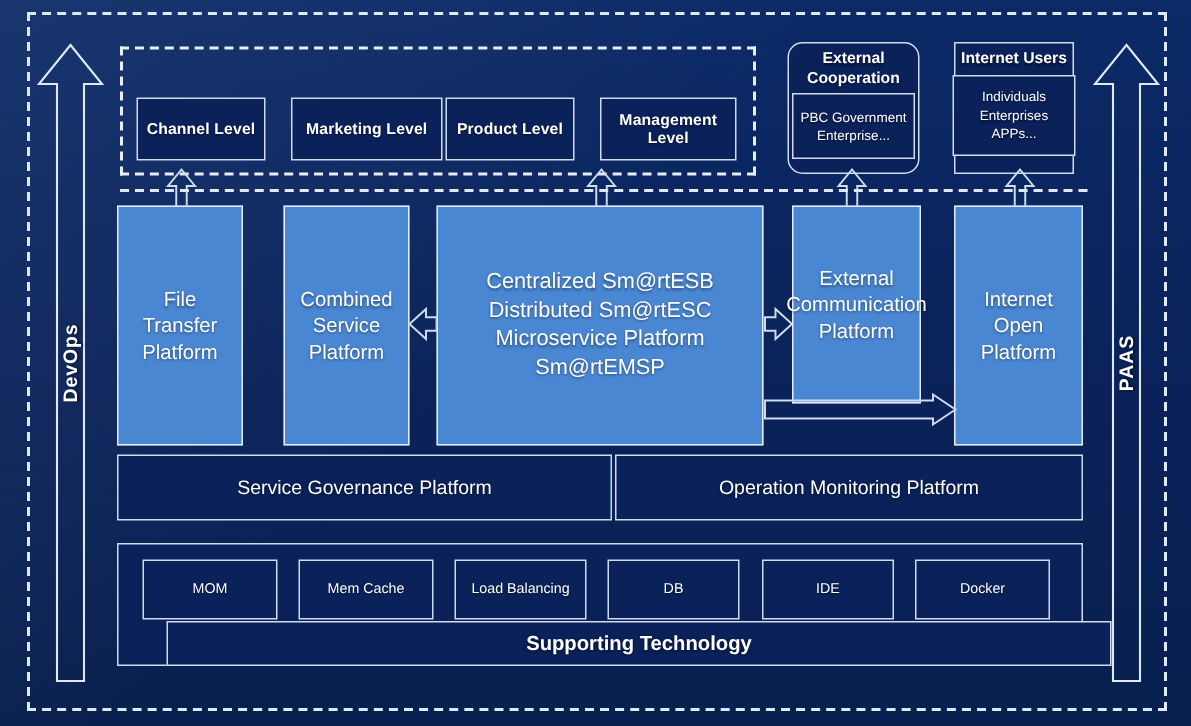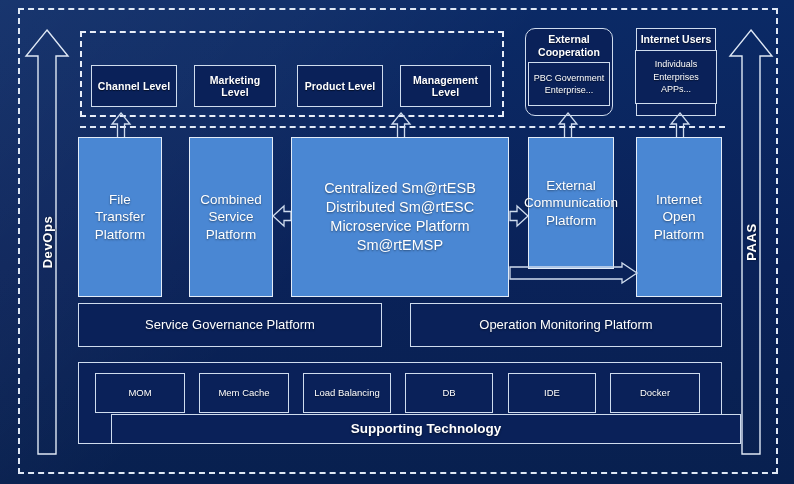--- a/index.html
+++ b/index.html
@@ -139,21 +139,21 @@
       <path class="stroke-ln2" d="M23,2 L44,28 L32,28 L32,426 L14,426 L14,28 L2,28 Z"></path>
     </svg>
     <div class="side-text">PAAS</div>
   </div>
 
   <div class="abs dashed-inner" style="left:80px; top:31px; width:424px; height:86px;"></div>
 
   <div class="abs navy-box lvl-label" style="left:91px; top:65px; width:86px; height:42px;">
     <span>Channel Level</span>
   </div>
-  <div class="abs navy-box lvl-label" style="left:194px; top:65px; width:82px; height:42px;">
+  <div class="abs navy-box lvl-label" style="left:194px; top:65px; width:101px; height:42px;">
     <span>Marketing Level</span>
   </div>
   <div class="abs navy-box lvl-label" style="left:297px; top:65px; width:86px; height:42px;">
     <span>Product Level</span>
   </div>
   <div class="abs navy-box lvl-label" style="left:400px; top:65px; width:91px; height:42px;">
     <span>Management Level</span>
   </div>
 
   <div class="abs navy-box" style="left:525px; top:28px; width:88px; height:88px; flex-direction:column; justify-content:flex-start; padding-top:4px;border-radius:10px;">
@@ -226,21 +226,21 @@
   <div class="abs blue-box plat-label" style="left:636px; top:137px; width:86px; height:160px; padding:0 6px;">
     <span>Internet Open Platform</span>
   </div>
 
   <div class="abs" style="left:510px; top:262px; width:128px; height:26px;">
     <svg width="128" height="26" viewBox="0 0 128 26">
       <path class="stroke-ln" d="M0,5 L112,5 L112,1 L127,11 L112,21 L112,17 L0,17 Z"></path>
     </svg>
   </div>
 
-  <div class="abs navy-box band-label" style="left:78px; top:303px; width:304px; height:44px;">
+  <div class="abs navy-box band-label" style="left:78px; top:303px; width:330px; height:44px;">
     <span>Service Governance Platform</span>
   </div>
   <div class="abs navy-box band-label" style="left:410px; top:303px; width:312px; height:44px;">
     <span>Operation Monitoring Platform</span>
   </div>
 
   <div class="abs navy-box" style="left:78px; top:362px; width:644px; height:82px; display:block;"></div>
 
   <div class="abs navy-box tech-label" style="left:95px; top:373px; width:90px; height:40px;">
     <span>MOM</span>

